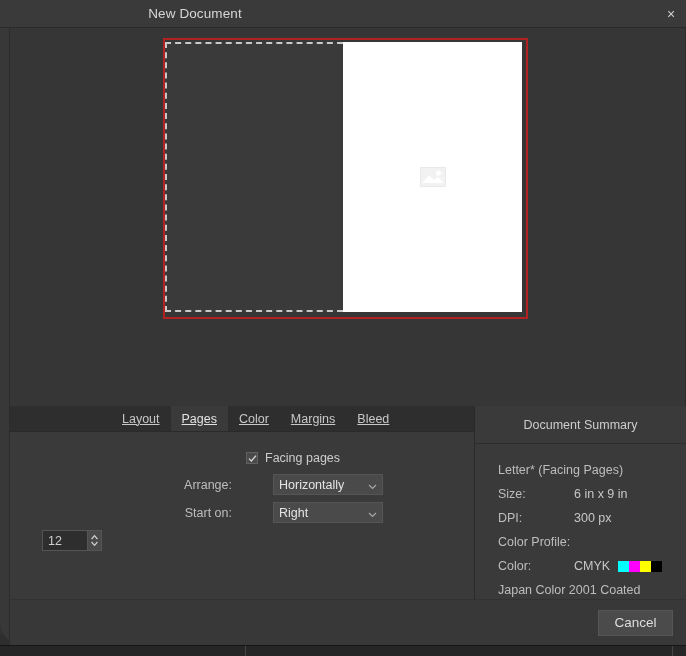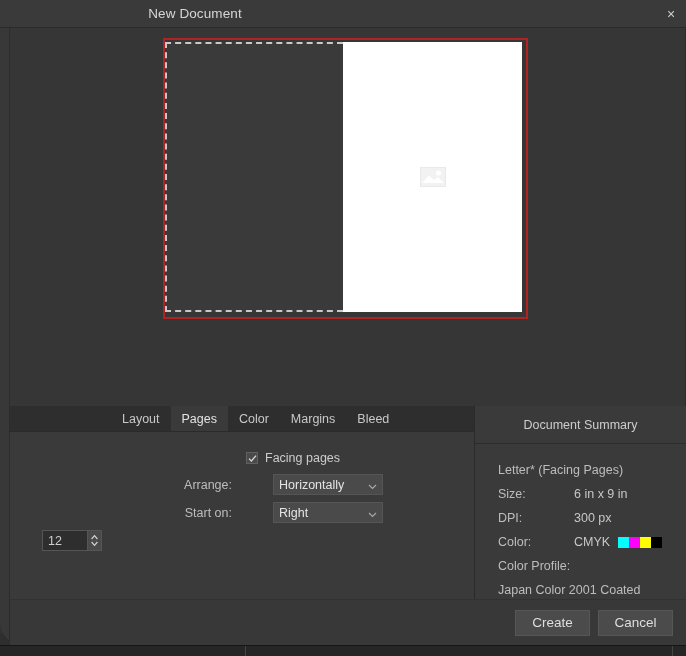--- a/index.html
+++ b/index.html
@@ -203,20 +203,21 @@
     border-bottom: 1px solid #2a2a2a;
   }
   .tab {
     padding: 0 11px;
     display: flex;
     align-items: center;
     font-size: 12.5px;
     color: #c8c8c8;
     cursor: pointer;
     background: transparent;
+    text-decoration: underline;
   }
   .tab.active {
     background: #3a3a3a;
     color: #e2e2e2;
   }
 
   .tab-content {
     flex: 1;
     padding-top: 19px;
     min-height: 0;
@@ -516,40 +517,39 @@
             <span class="sum-key">Size:</span>
             <span class="sum-val">6 in  x  9 in</span>
           </div>
 
           <div class="sum-line">
             <span class="sum-key">DPI:</span>
             <span class="sum-val">300 px</span>
           </div>
 
           <div class="sum-line">
+            <span>Color Profile:</span>
+          </div>
+
+          <div class="sum-line">
             <span class="sum-key">Color:</span>
             <span class="sum-val">CMYK</span>
             <span class="swatches">
               <span class="sw" style="background: rgb(0, 255, 255);"></span>
               <span class="sw" style="background: rgb(255, 0, 255);"></span>
               <span class="sw" style="background: rgb(255, 255, 0);"></span>
               <span class="sw" style="background: rgb(0, 0, 0);"></span>
             </span>
           </div>
 
           <div class="sum-line">
-            <span>Color Profile:</span>
-          </div>
-
-          <div class="sum-line">
             <span>Japan Color 2001 Coated</span>
           </div>
 
         </div>
       </div>
     </div>
 
     <div class="footer">
-      <div class="btn">Create</div>
       <div class="btn">Cancel</div>
     </div>
   </div>
 </div>
 
 </body></html>

